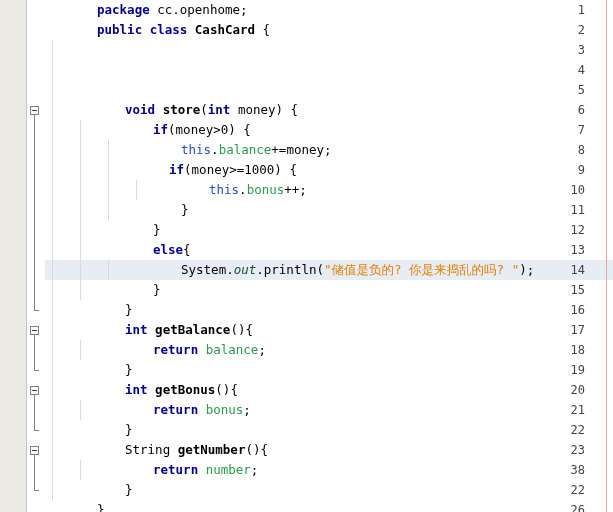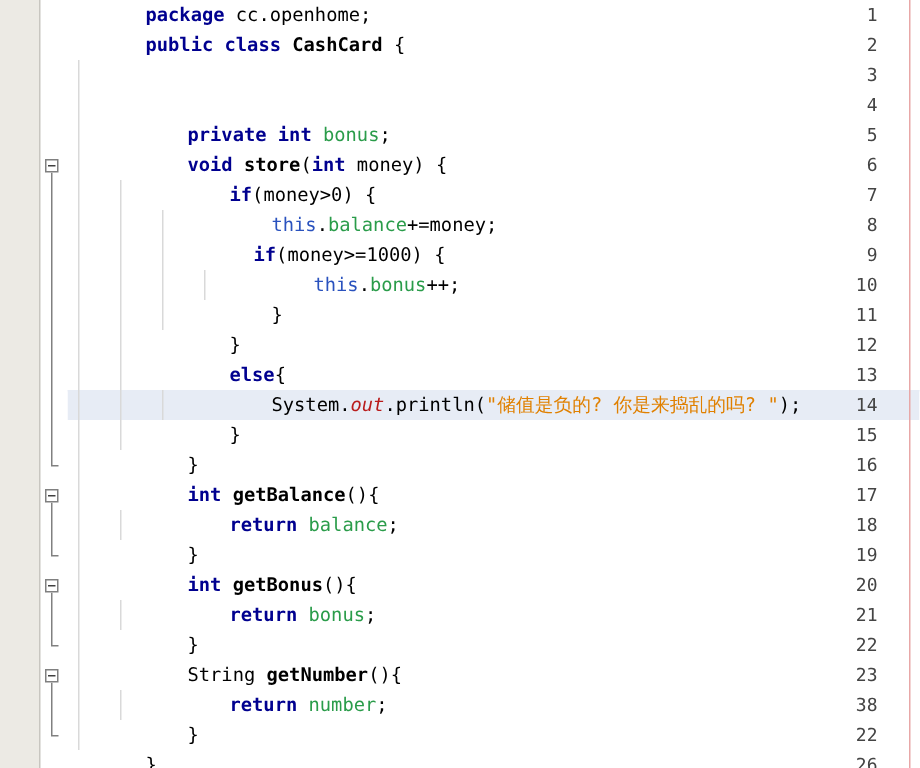--- a/index.html
+++ b/index.html
@@ -138,21 +138,21 @@
     font-family: "DejaVu Sans Mono", "Liberation Mono", monospace;
     font-size: 12.5px;
     color: #000000;
     z-index: 3;
   }
 
   
   .t-kw  { color: #00008f; font-weight: bold; }
   .t-type{ color: #000000; }
   .t-fld { color: #2a9c4a; }
-  .t-sfld{ color: #b91c1c; font-style: italic; text-align: right; }
+  .t-sfld{ color: #14532d; font-style: italic; text-align: right; }
   .t-this{ color: #2a52be; }
   .t-mth { color: #000000; font-weight: bold; }
   .t-str { color: #e08000; }
   .t-plain { color: #000000; }
   .t-cls { color: #000000; font-weight: bold; }
 
   
   #margin-line {
     position: absolute;
     left: 606px;
@@ -213,21 +213,20 @@
       <div class="indent-guide" style="left: 52px; top: 420px; height: 20px;"></div>
       <div class="indent-guide" style="left: 52px; top: 440px; height: 20px;"></div>
       <div class="indent-guide" style="left: 52px; top: 460px; height: 20px;"></div>
       <div class="indent-guide" style="left: 80px; top: 460px; height: 20px;"></div>
       <div class="indent-guide" style="left: 52px; top: 480px; height: 20px;"></div>
     </div>
 
   <div id="codearea">
       <div class="code-line" style="top: 0px; left: 52px;"><span class="t-kw">package </span><span class="t-plain">cc.openhome;</span></div>
       <div class="code-line" style="top: 20px; left: 52px;"><span class="t-kw">public class </span><span class="t-cls">CashCard</span><span class="t-plain"> {</span></div>
-      <div class="code-line" style="top: 80px; left: 80px;"><span class="t-kw">private </span><span class="t-kw">int </span><span class="t-fld">bonus</span><span class="t-plain">;</span></div>
       <div class="code-line" style="top: 100px; left: 80px;"><span class="t-kw">void </span><span class="t-mth">store</span><span class="t-plain">(</span><span class="t-kw">int</span><span class="t-plain"> money) {</span></div>
       <div class="code-line" style="top: 120px; left: 108px;"><span class="t-kw">if</span><span class="t-plain">(money&gt;0) {</span></div>
       <div class="code-line" style="top: 140px; left: 136px;"><span class="t-this">this</span><span class="t-plain">.</span><span class="t-fld">balance</span><span class="t-plain">+=money;</span></div>
       <div class="code-line" style="top: 160px; left: 124px;"><span class="t-kw">if</span><span class="t-plain">(money&gt;=1000) {</span></div>
       <div class="code-line" style="top: 180px; left: 164px;"><span class="t-this">this</span><span class="t-plain">.</span><span class="t-fld">bonus</span><span class="t-plain">++;</span></div>
       <div class="code-line" style="top: 200px; left: 136px;"><span class="t-plain">}</span></div>
       <div class="code-line" style="top: 220px; left: 108px;"><span class="t-plain">}</span></div>
       <div class="code-line" style="top: 240px; left: 108px;"><span class="t-kw">else</span><span class="t-plain">{</span></div>
       <div class="code-line" style="top: 260px; left: 136px;"><span class="t-plain">System.</span><span class="t-sfld">out</span><span class="t-plain">.println(</span><span class="t-str">"储值是负的? 你是来捣乱的吗? "</span><span class="t-plain">);</span></div>
       <div class="code-line" style="top: 280px; left: 108px;"><span class="t-plain">}</span></div>

